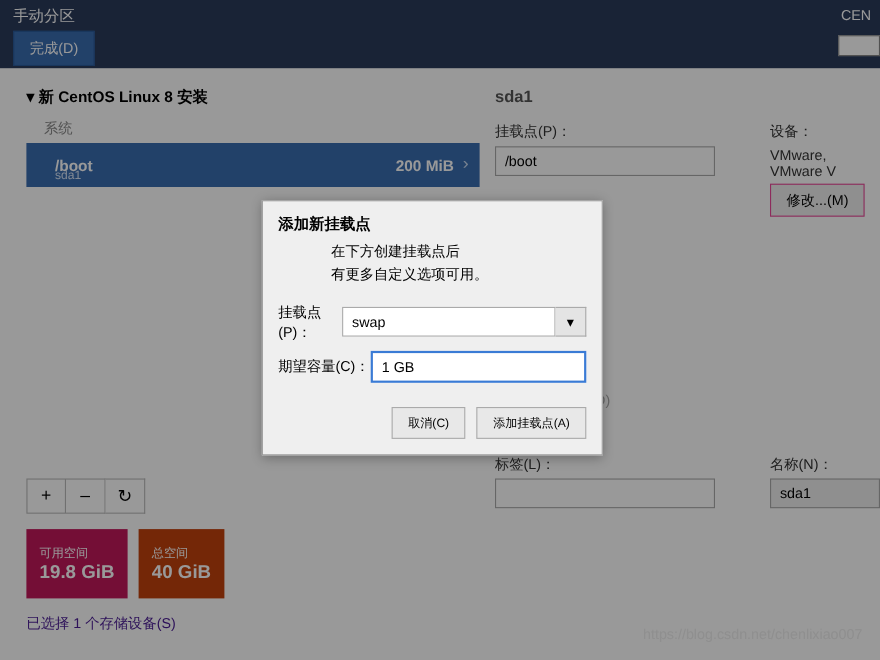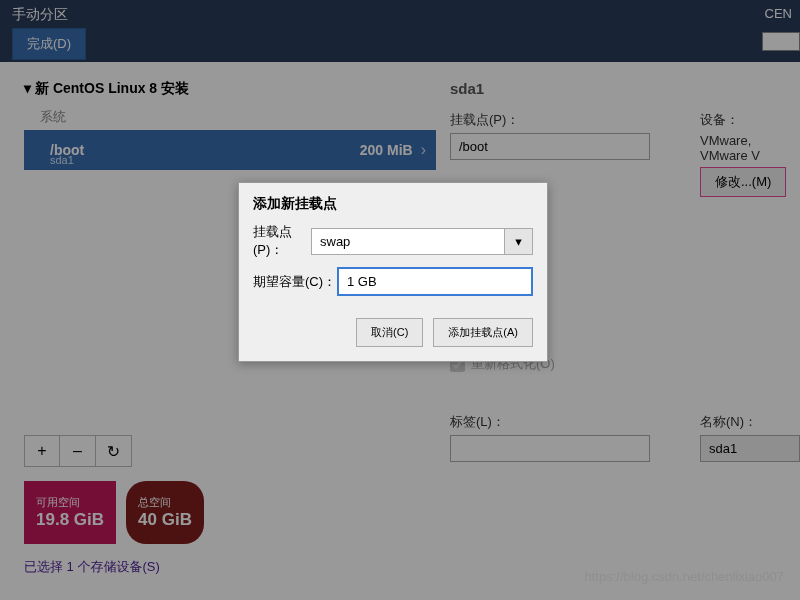--- a/index.html
+++ b/index.html
@@ -21,21 +21,21 @@
 .p-mount { font-weight: bold; font-size: 14px; }
 .p-dev { font-size: 11px; color: #d4e2f5; position: absolute; left: 26px; bottom: 4px; }
 .p-size { margin-left: auto; font-weight: bold; font-size: 14px; margin-right: 8px; }
 .p-arrow { font-size: 16px; color: #c7d9f0; }
 .toolbar { margin-top: 265px; display: flex; gap: 0; }
 .tb-btn { width: 36px; height: 32px; border: 1px solid #bbb; background: #fff; font-size: 16px; display: flex; align-items: center; justify-content: center; }
 .tb-btn + .tb-btn { border-left: none; }
 .space-info { display: flex; gap: 10px; margin-top: 14px; }
 .space-box { padding: 14px 12px; color: #fff; }
 .space-avail { background: #c2185b; }
-.space-total { background: #7f1d1d; border-radius: 20px; }
+.space-total { background: #c2410c; }
 .space-label { font-size: 11px; }
 .space-val { font-size: 17px; font-weight: bold; }
 .storage-link { display: inline-block; margin-top: 14px; color: #4c1d95; font-size: 13px; }
 .right { flex: 1; padding: 18px 0 0 6px; color: #333; }
 .right h3 { font-size: 15px; margin-bottom: 14px; color: #555; }
 .r-row { display: flex; margin-bottom: 14px; }
 .r-col { flex: 0 0 250px; }
 .r-col2 { flex: 1; }
 .r-label { font-size: 13px; margin-bottom: 4px; }
 .r-input { border: 1px solid #aaa; padding: 5px 8px; width: 200px; font-size: 13px; background: #fff; }
@@ -134,20 +134,24 @@
         <input class="r-input" style="width: 100px; background: rgb(238, 238, 238);" value="sda1">
       </div>
     </div>
   </div>
 </div>
 
 <div class="overlay"></div>
 
 <div class="modal">
   <div class="modal-title">添加新挂载点</div>
+  <div class="modal-desc">
+    <span>在下方创建挂载点后</span><br>
+    <span>有更多自定义选项可用。</span>
+  </div>
   <div class="modal-form">
     <div class="mf-row">
       <div class="mf-label">挂载点(P)：</div>
       <div class="mf-field">
         <input class="mf-combo" value="swap" style="">
         <div class="mf-combo-btn">
           <span>▾</span>
         </div>
       </div>
     </div>

